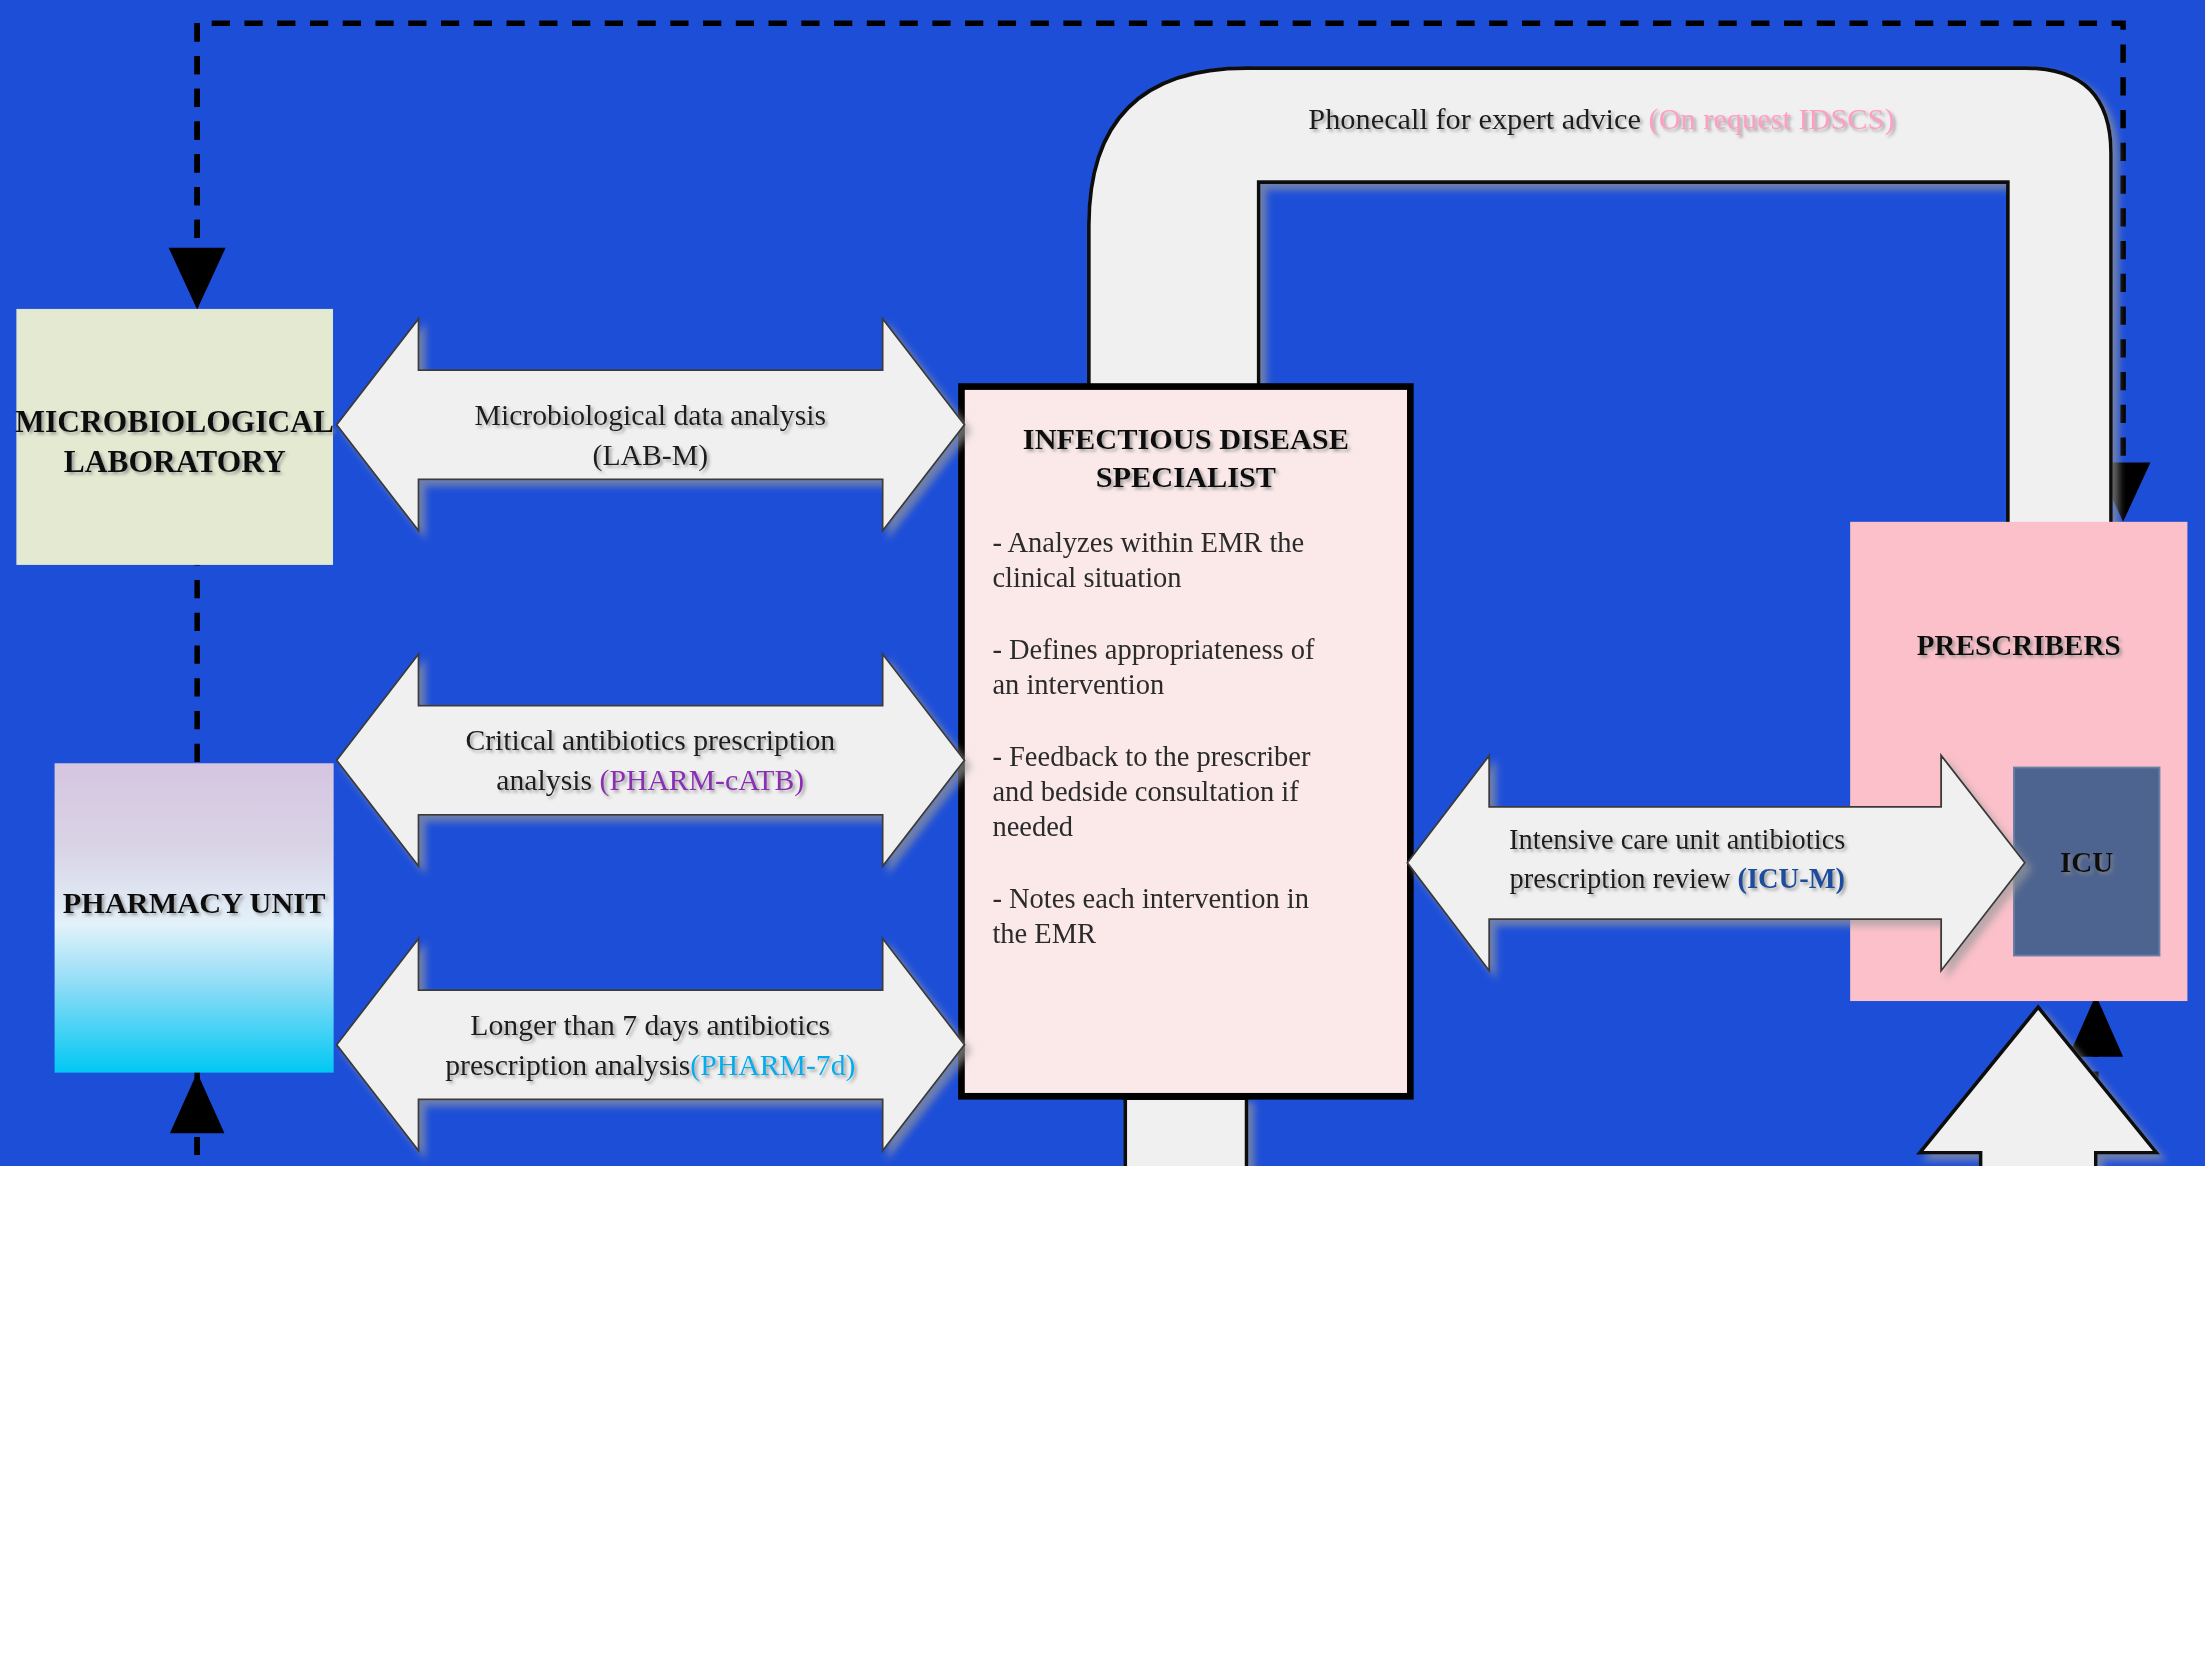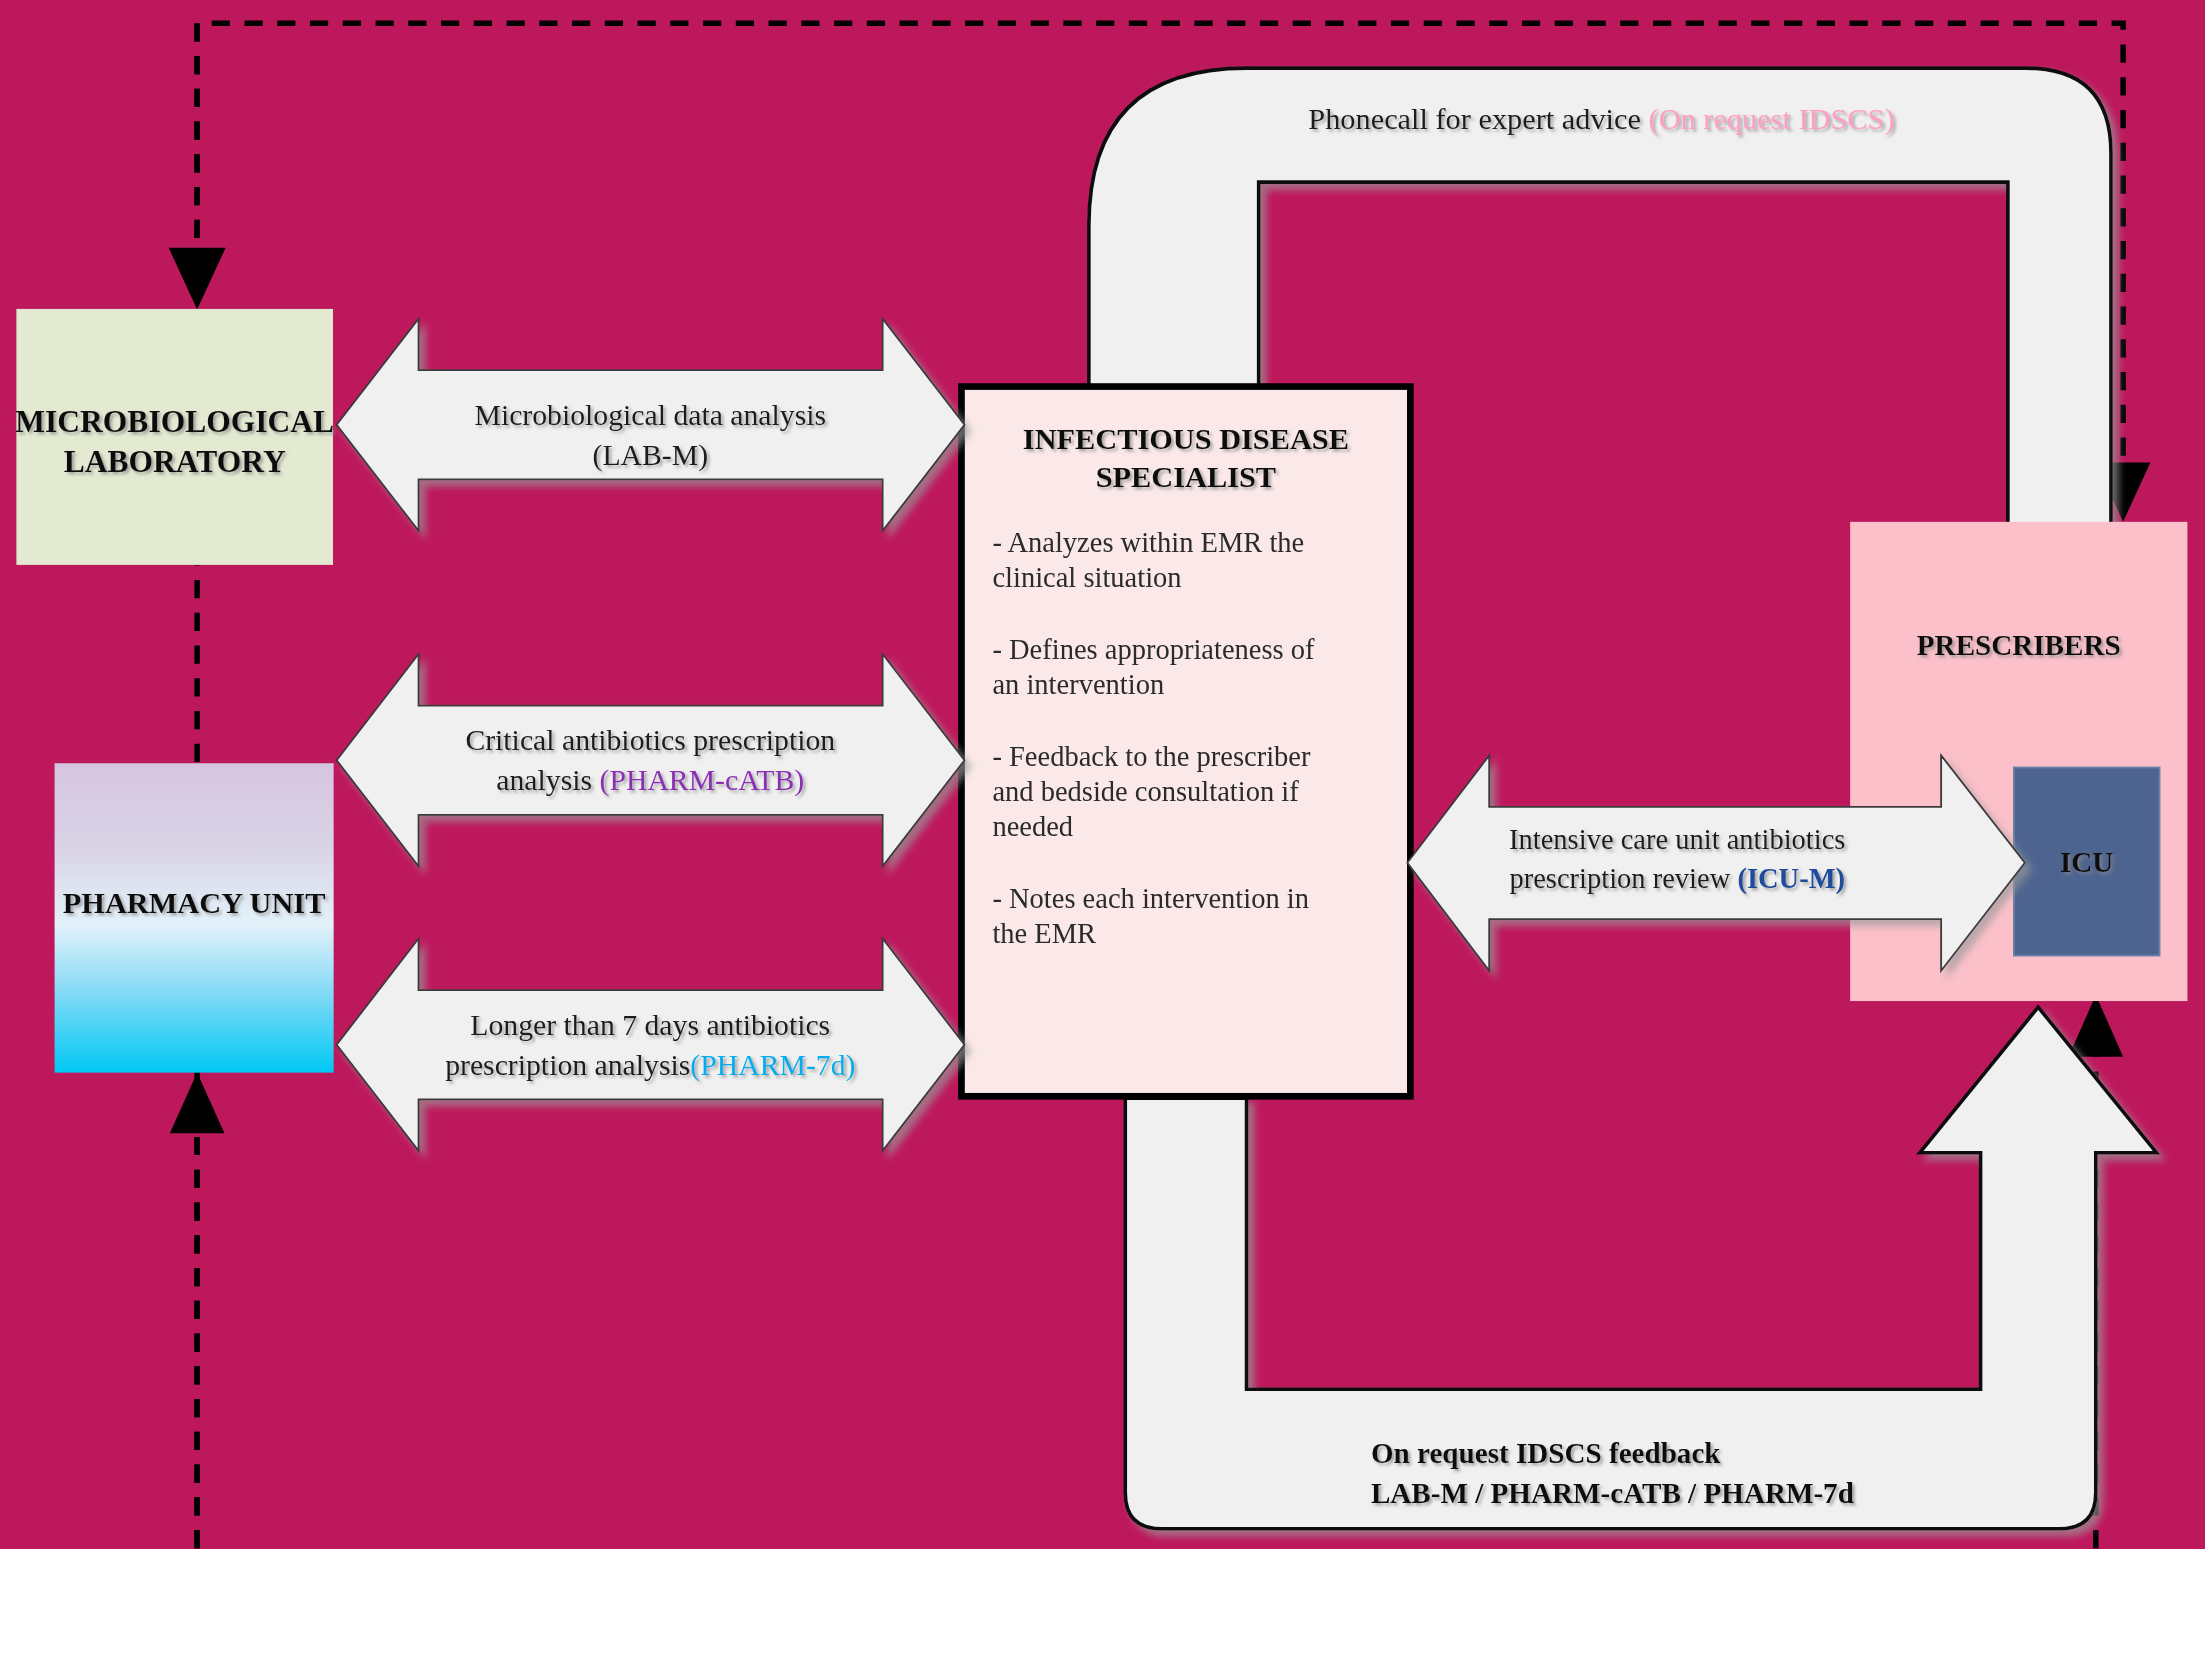--- a/index.html
+++ b/index.html
@@ -3,22 +3,22 @@
 <meta charset="utf-8">
 <style>
   html, body {
     margin: 0;
     padding: 0;
     background: #ffffff;
   }
   #stage {
     position: relative;
     width: 2205px;
-    height: 1549px;
-    background: #be185d;
+    height: 1166px;
+    background: #1d4ed8;
     font-family: "Liberation Serif", "DejaVu Serif", serif;
     overflow: hidden;
   }
   svg.diagram {
     position: absolute;
     left: 0;
     top: 0;
     width: 2205px;
     height: 1663px;
   }

